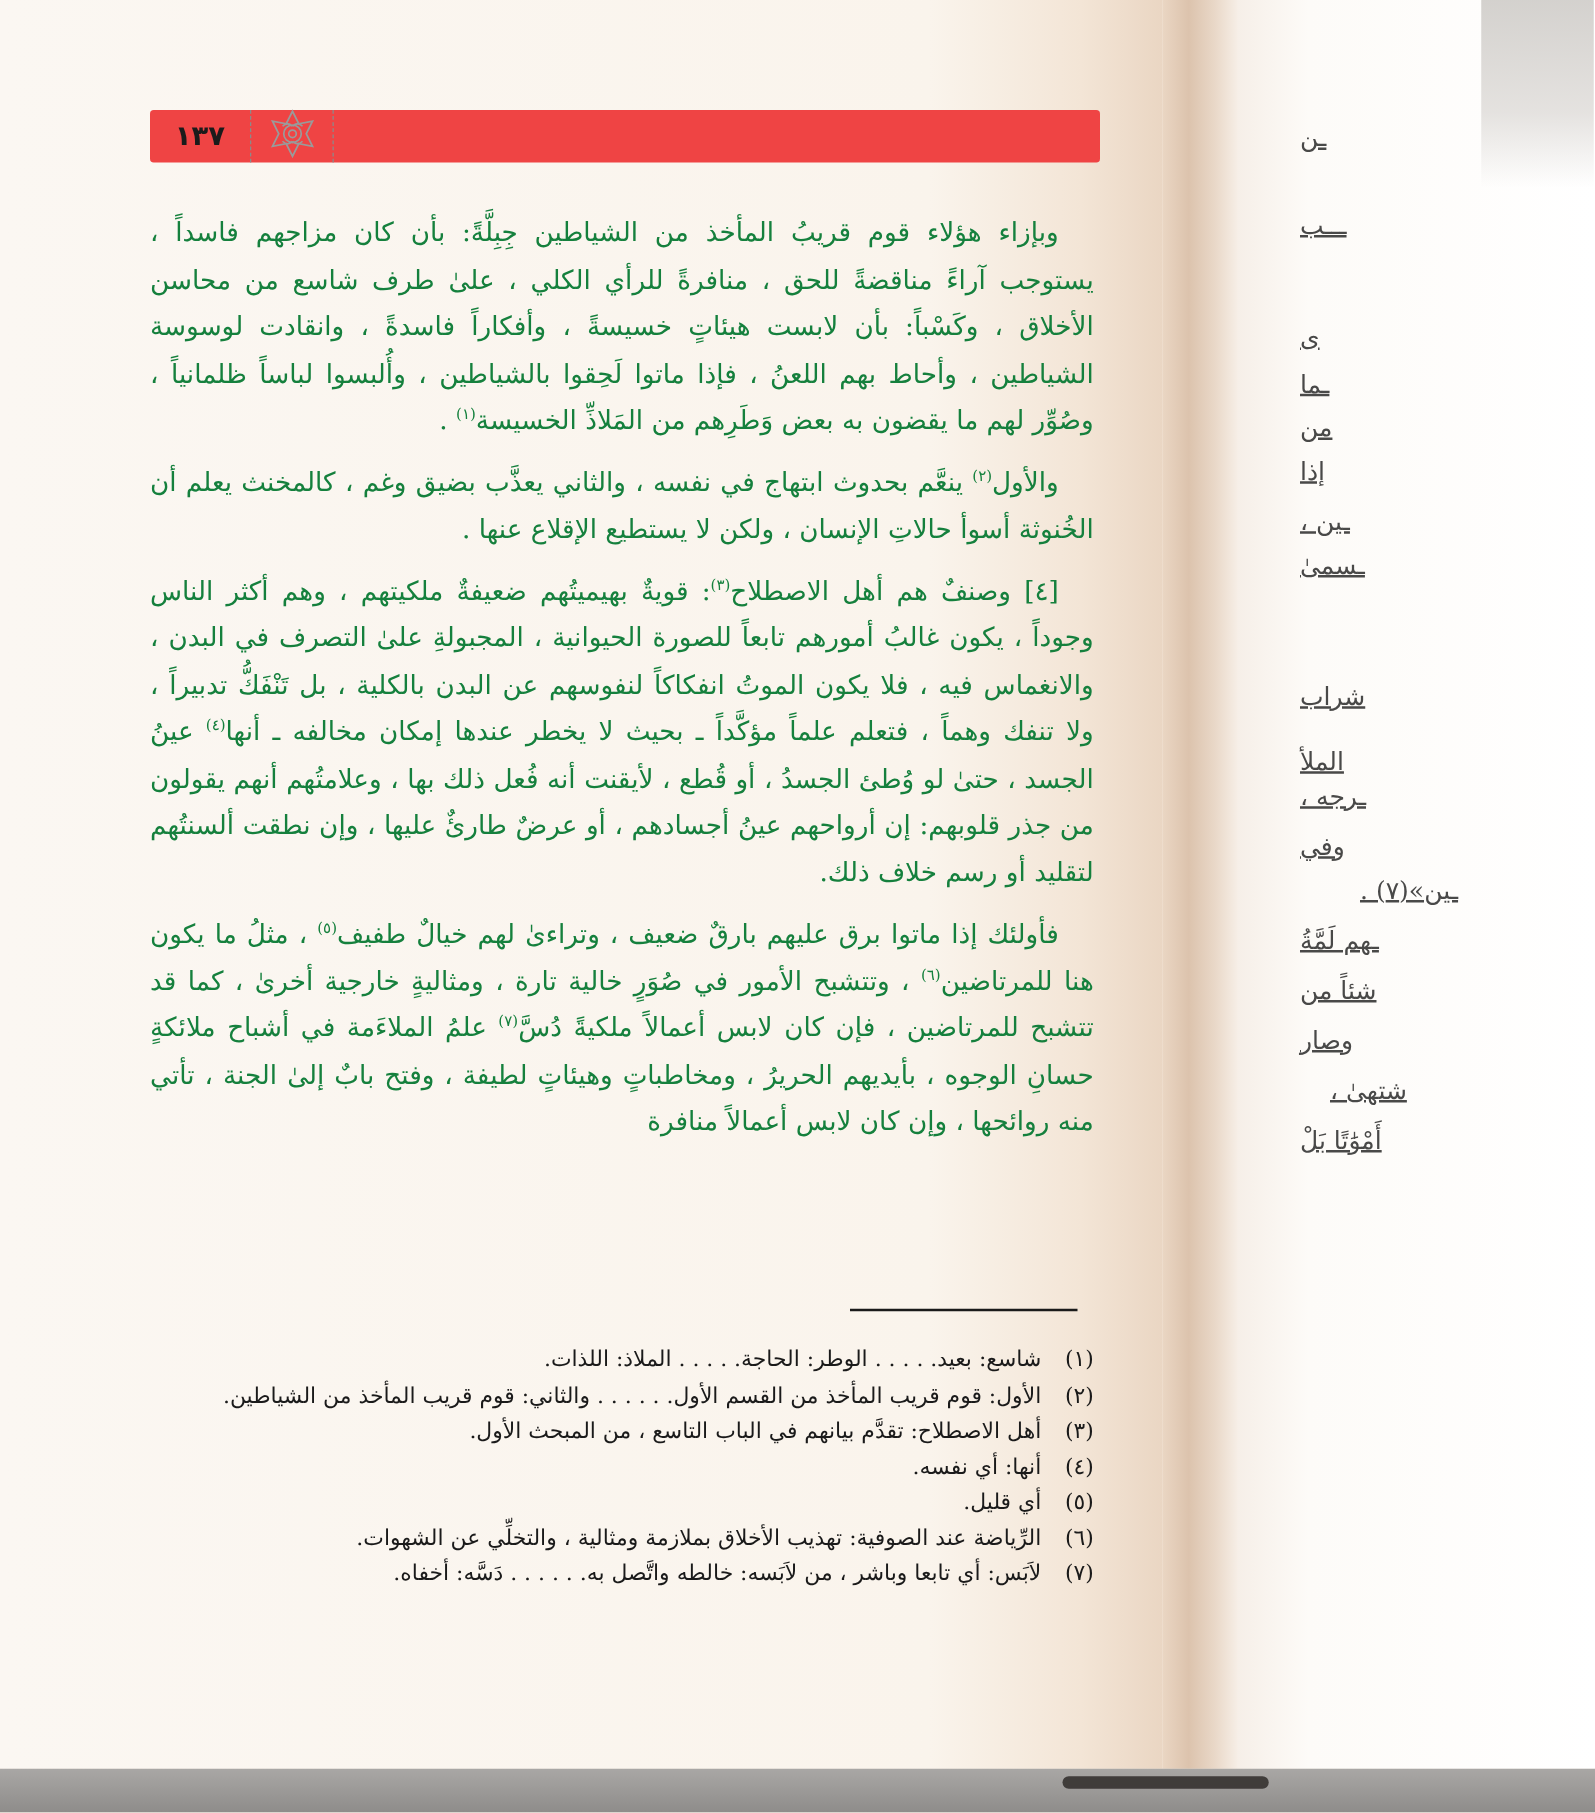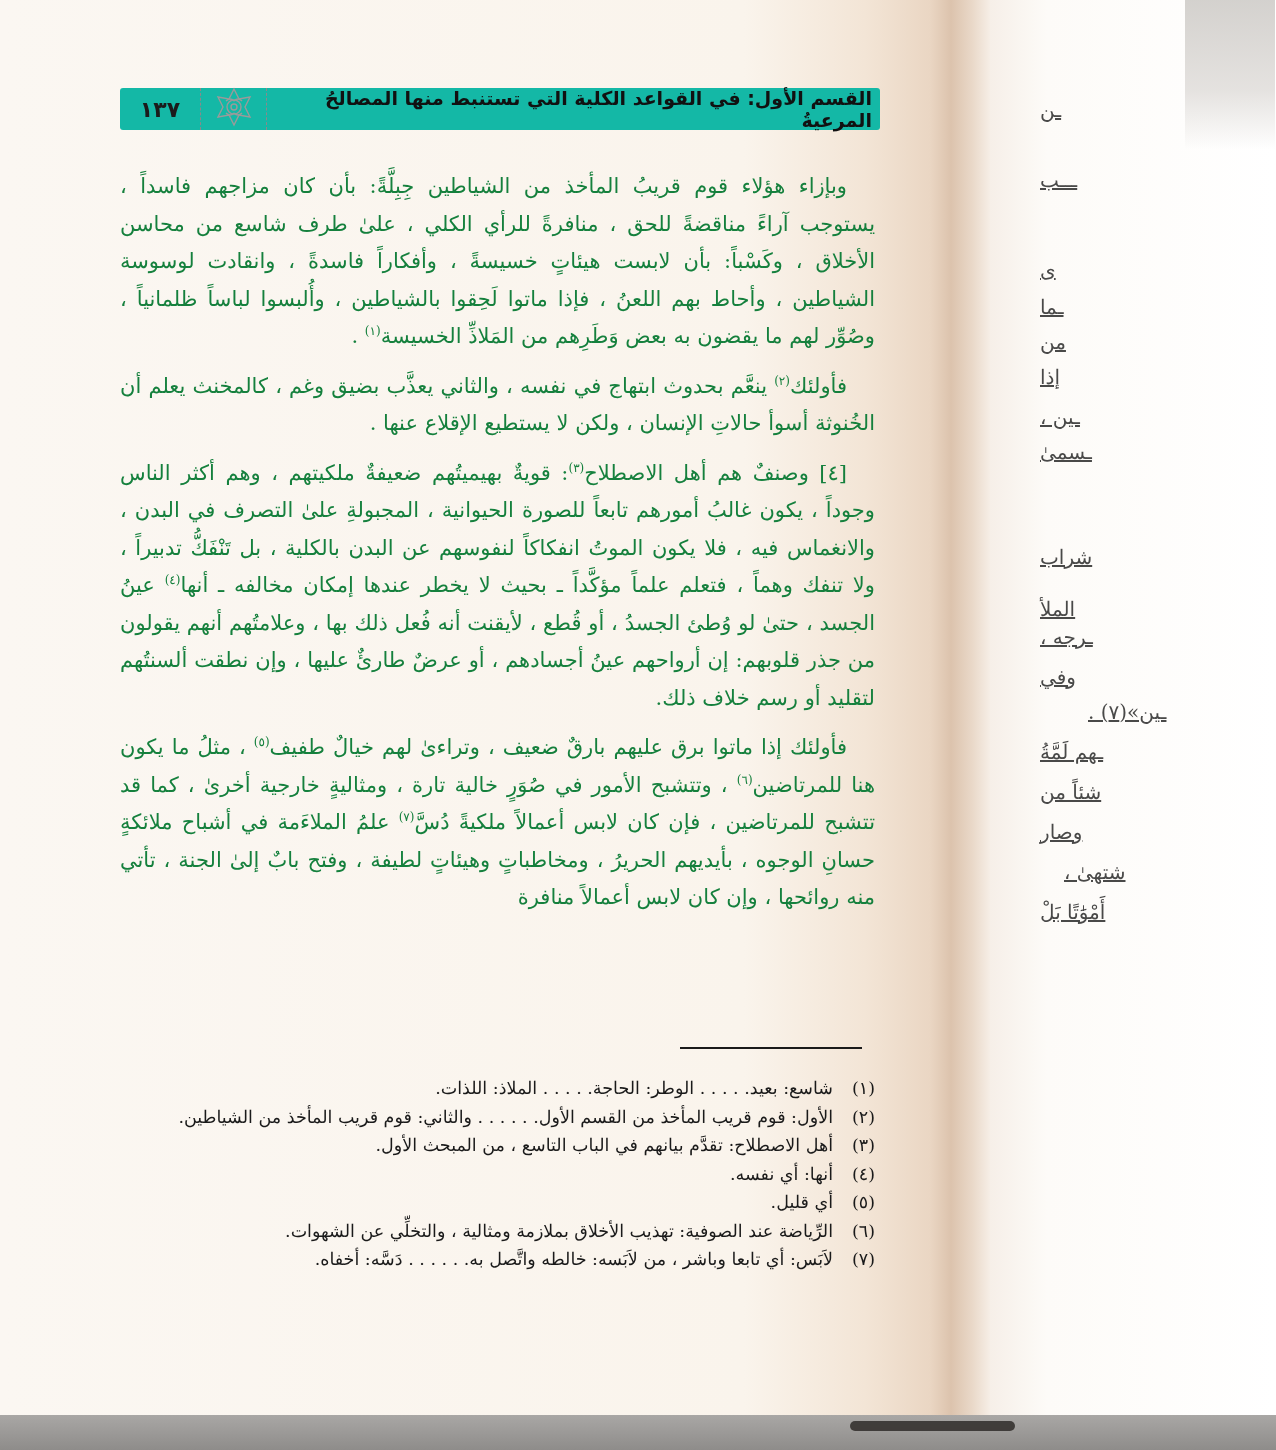--- a/index.html
+++ b/index.html
@@ -30,21 +30,21 @@
     background:linear-gradient(180deg,#a9a7a5 0%,#8e8c8a 100%);
   }
   .bottom-dark {
     position:absolute; left:850px; top:1421px; width:165px; height:10px;
     background:#2f2b29; border-radius:6px; opacity:.85;
   }
 
   
   .running-header {
     position:absolute; left:120px; top:88px; width:760px; height:42px;
-    background:#14b8a6; border-radius:3px;
+    background:#ef4444; border-radius:3px;
     display:flex; flex-direction:row; align-items:center;
   }
   .page-number {
     width:80px; text-align:center; font-size:22px; font-weight:bold; color:#1b1b1b;
     font-family:"DejaVu Sans", sans-serif;
   }
   .ornament-box {
     width:65px; height:42px; border-left:1px dashed #8a8a8a; border-right:1px dashed #8a8a8a;
     display:flex; align-items:center; justify-content:center;
   }
@@ -96,26 +96,25 @@
       <svg width="44" height="40" viewBox="0 0 44 40">
         <g fill="none" stroke="#9a9a9a" stroke-width="1.4">
           <polygon points="22,2 27,12 38,10 33,20 38,30 27,28 22,38 17,28 6,30 11,20 6,10 17,12"></polygon>
           <circle cx="22" cy="20" r="7"></circle>
           <circle cx="22" cy="20" r="3"></circle>
           <path d="M14 14 q4 -4 8 0 M22 14 q4 -4 8 0 M14 26 q4 4 8 0 M22 26 q4 4 8 0"></path>
         </g>
       </svg>
     </span>
   </div>
-  <div class="header-title">القسم الأول: في القواعد الكلية التي تستنبط منها المصالحُ المرعيةُ</div>
 </div>
 
 <div class="main-text">
   <p><span>وبإزاء هؤلاء قوم قريبُ المأخذ من الشياطين جِبِلَّةً: بأن كان مزاجهم فاسداً ، يستوجب آراءً مناقضةً للحق ، منافرةً للرأي الكلي ، علىٰ طرف شاسع من محاسن الأخلاق ، وكَسْباً: بأن لابست هيئاتٍ خسيسةً ، وأفكاراً فاسدةً ، وانقادت لوسوسة الشياطين ، وأحاط بهم اللعنُ ، فإذا ماتوا لَحِقوا بالشياطين ، وأُلبسوا لباساً ظلمانياً ، وصُوِّر لهم ما يقضون به بعض وَطَرِهم من المَلاذِّ الخسيسة</span><sup class="fn">(١)</sup><span> .</span></p>
-  <p><span>فأولئك</span><sup class="fn">(٢)</sup><span> ينعَّم بحدوث ابتهاج في نفسه ، والثاني يعذَّب بضيق وغم ، كالمخنث يعلم أن الخُنوثة أسوأ حالاتِ الإنسان ، ولكن لا يستطيع الإقلاع عنها .</span></p>
+  <p><span>والأول</span><sup class="fn">(٢)</sup><span> ينعَّم بحدوث ابتهاج في نفسه ، والثاني يعذَّب بضيق وغم ، كالمخنث يعلم أن الخُنوثة أسوأ حالاتِ الإنسان ، ولكن لا يستطيع الإقلاع عنها .</span></p>
   <p><span>[٤] وصنفٌ هم أهل الاصطلاح</span><sup class="fn">(٣)</sup><span>: قويةٌ بهيميتُهم ضعيفةٌ ملكيتهم ، وهم أكثر الناس وجوداً ، يكون غالبُ أمورهم تابعاً للصورة الحيوانية ، المجبولةِ علىٰ التصرف في البدن ، والانغماس فيه ، فلا يكون الموتُ انفكاكاً لنفوسهم عن البدن بالكلية ، بل تَنْفَكُّ تدبيراً ، ولا تنفك وهماً ، فتعلم علماً مؤكَّداً ـ بحيث لا يخطر عندها إمكان مخالفه ـ أنها</span><sup class="fn">(٤)</sup><span> عينُ الجسد ، حتىٰ لو وُطئ الجسدُ ، أو قُطع ، لأيقنت أنه فُعل ذلك بها ، وعلامتُهم أنهم يقولون من جذر قلوبهم: إن أرواحهم عينُ أجسادهم ، أو عرضٌ طارئٌ عليها ، وإن نطقت ألسنتُهم لتقليد أو رسم خلاف ذلك.</span></p>
   <p><span>فأولئك إذا ماتوا برق عليهم بارقٌ ضعيف ، وتراءىٰ لهم خيالٌ طفيف</span><sup class="fn">(٥)</sup><span> ، مثلُ ما يكون هنا للمرتاضين</span><sup class="fn">(٦)</sup><span> ، وتتشبح الأمور في صُوَرٍ خالية تارة ، ومثاليةٍ خارجية أخرىٰ ، كما قد تتشبح للمرتاضين ، فإن كان لابس أعمالاً ملكيةً دُسَّ</span><sup class="fn">(٧)</sup><span> علمُ الملاءَمة في أشباح ملائكةٍ حسانِ الوجوه ، بأيديهم الحريرُ ، ومخاطباتٍ وهيئاتٍ لطيفة ، وفتح بابٌ إلىٰ الجنة ، تأتي منه روائحها ، وإن كان لابس أعمالاً منافرة</span></p>
 </div>
 
 <div class="footnote-rule"></div>
 
 <div class="footnotes">
   <div class="fn-item">
       <span class="fn-num">(١)</span>
       <span class="fn-text">شاسع: بعيد. . . . . الوطر: الحاجة. . . . . الملاذ: اللذات.</span>

